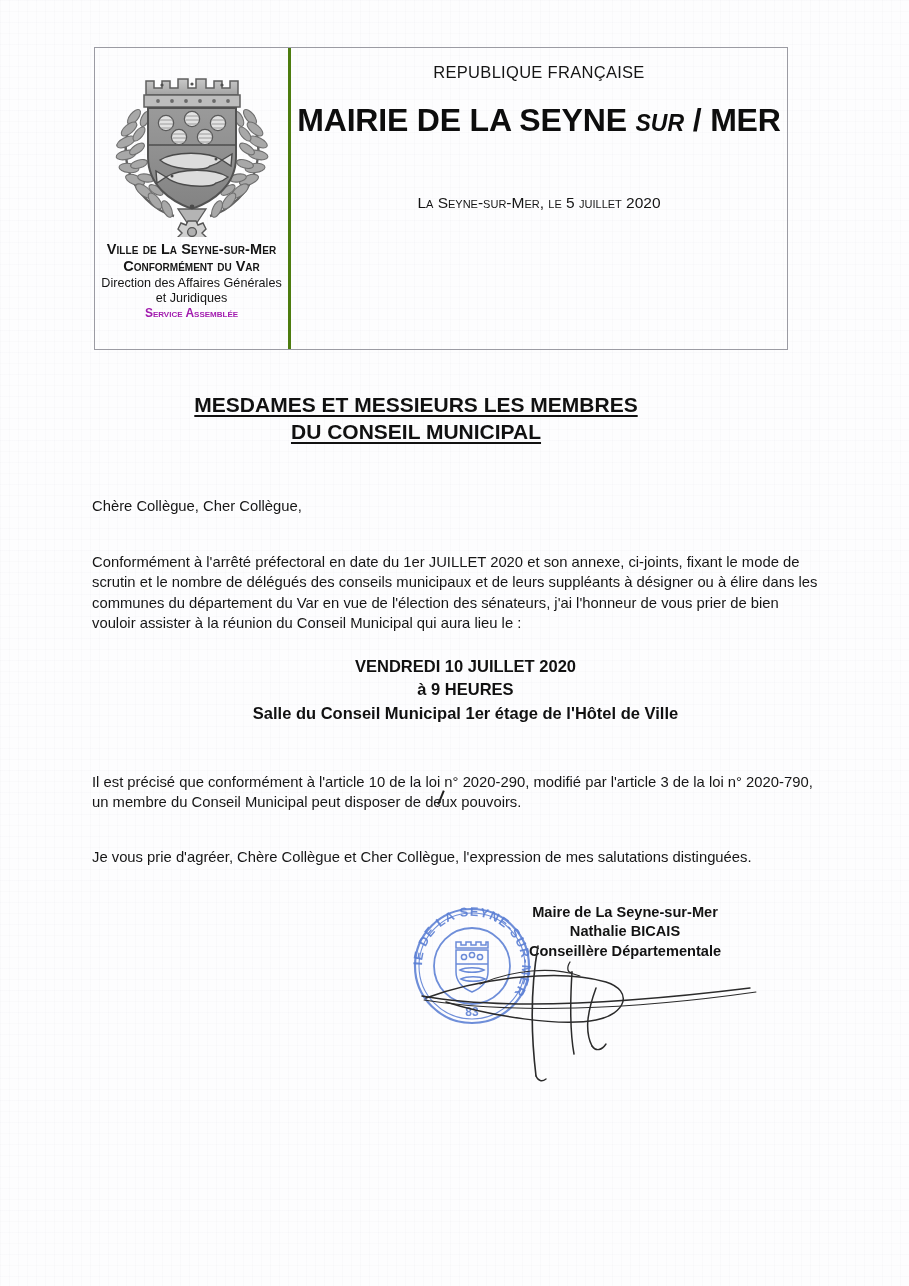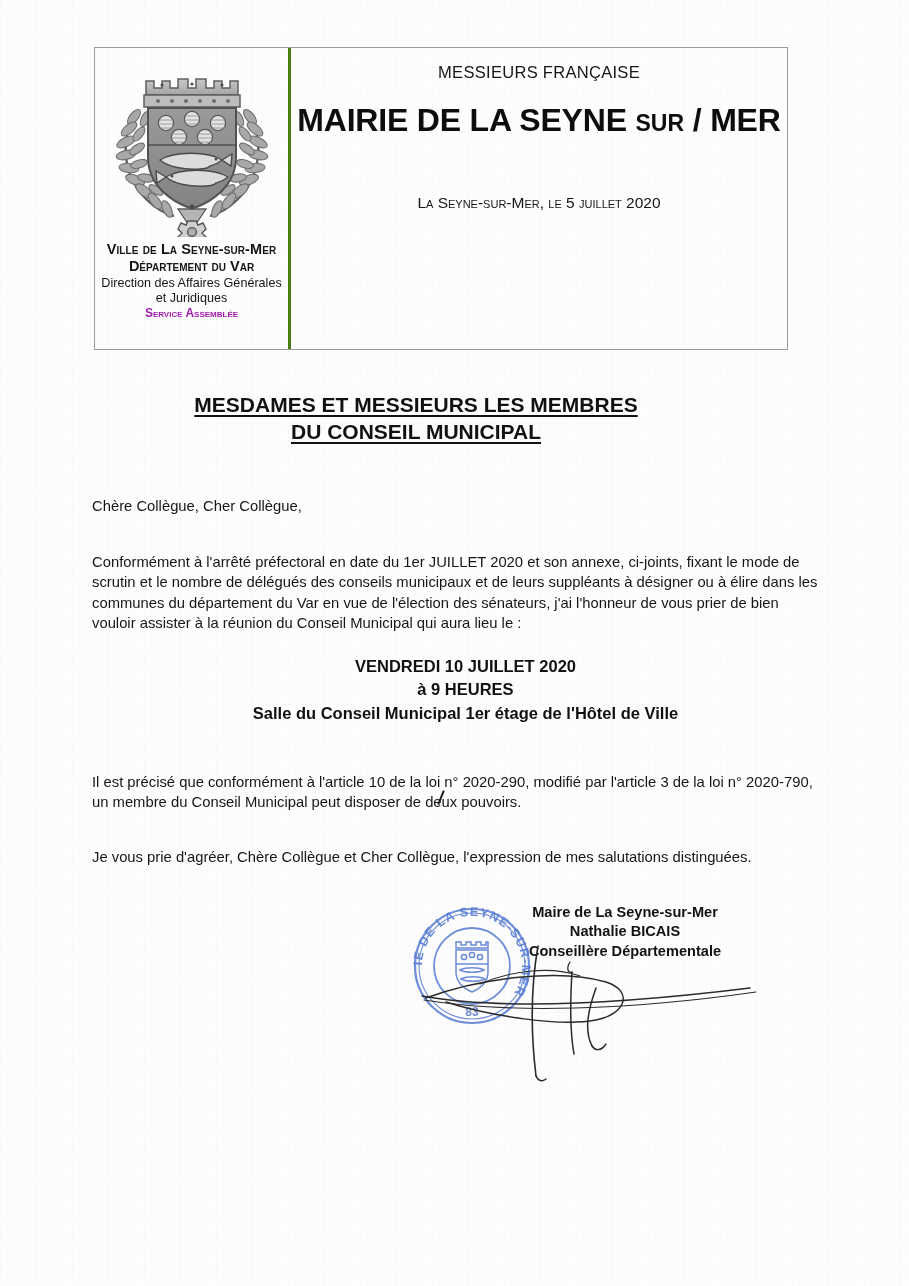--- a/index.html
+++ b/index.html
@@ -114,20 +114,21 @@
     font-size: 32px;
     font-weight: bold;
     letter-spacing: -0.2px;
     margin-top: 20px;
     color: #0d0d0d;
     white-space: nowrap;
   }
   .mairie-title .sc {
     font-size: 23px;
     letter-spacing: 0px;
+    font-style: italic;
   }
 
   .date-line {
     text-align: center;
     font-variant: small-caps;
     font-size: 15.5px;
     margin-top: 55px;
     color: #151515;
   }
 
@@ -350,28 +351,28 @@
           <g fill="#cfcfcf" stroke="#545454" stroke-width="1.4">
             <path d="M84 162 L92 162 L94 166 L99 164 L102 170 L98 174 L102 178 L97 181
                      L92 180 L92 184 L84 184 L84 180 L79 181 L74 178 L78 174 L74 170
                      L77 164 L82 166 Z"></path>
             <circle cx="88" cy="173" r="4.4" fill="#b0b0b0"></circle>
           </g>
         </svg>
 
         <div class="org-lines">
           <div class="org-smallcaps">Ville de La Seyne-sur-Mer</div>
-          <div class="org-dept">Département du Var</div>
+          <div class="org-dept">Conformément du Var</div>
           <div class="org-direction">Direction des Affaires Générales et Juridiques</div>
           <div class="org-service">Service Assemblée</div>
         </div>
       </div>
 
       <div class="header-right">
-        <div class="republique">MESSIEURS FRANÇAISE</div>
+        <div class="republique">REPUBLIQUE FRANÇAISE</div>
 
         <div class="mairie-title">
           <span>MAIRIE DE LA SEYNE</span>
           <span class="sc">SUR</span>
           <span>/ MER</span>
         </div>
 
         <div class="date-line">
           <span>La Seyne-sur-Mer,</span>
           <span>le</span>

